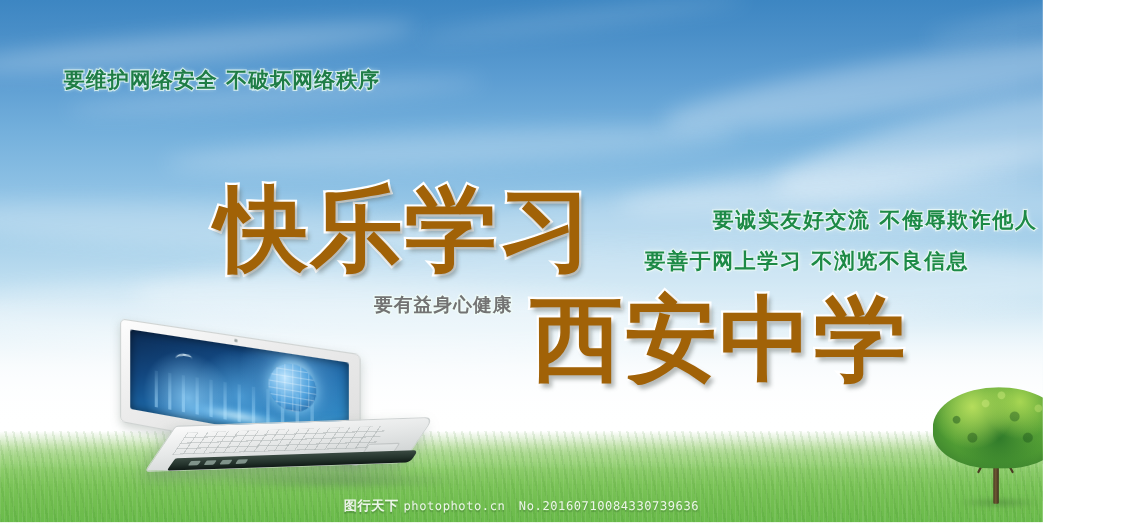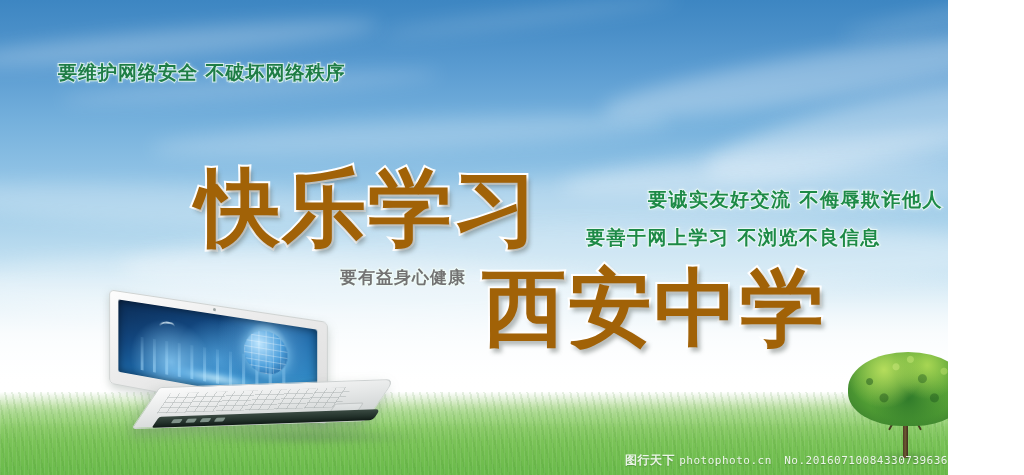--- a/index.html
+++ b/index.html
@@ -413,21 +413,21 @@
     font-family: "DejaVu Sans", sans-serif;
     letter-spacing: .2px;
     overflow: hidden;
   }
 
   
   .watermark {
     position: absolute;
     left: 0; right: 0;
     top: 452px;
-    text-align: right;
+    text-align: center;
     font-family: "DejaVu Sans", "Liberation Sans", sans-serif;
     font-size: 12px;
     color: rgba(255,255,255,.88);
     letter-spacing: .5px;
     text-shadow: 0 1px 1px rgba(60,110,50,.45);
     white-space: nowrap;
   }
   .watermark .wm-brand { font-weight: bold; }
   .watermark .wm-site  { font-family: "DejaVu Sans Mono", monospace; font-size: 11px; }
   .watermark .wm-no    { font-family: "DejaVu Sans Mono", monospace; font-size: 11px; margin-left: 8px; }

